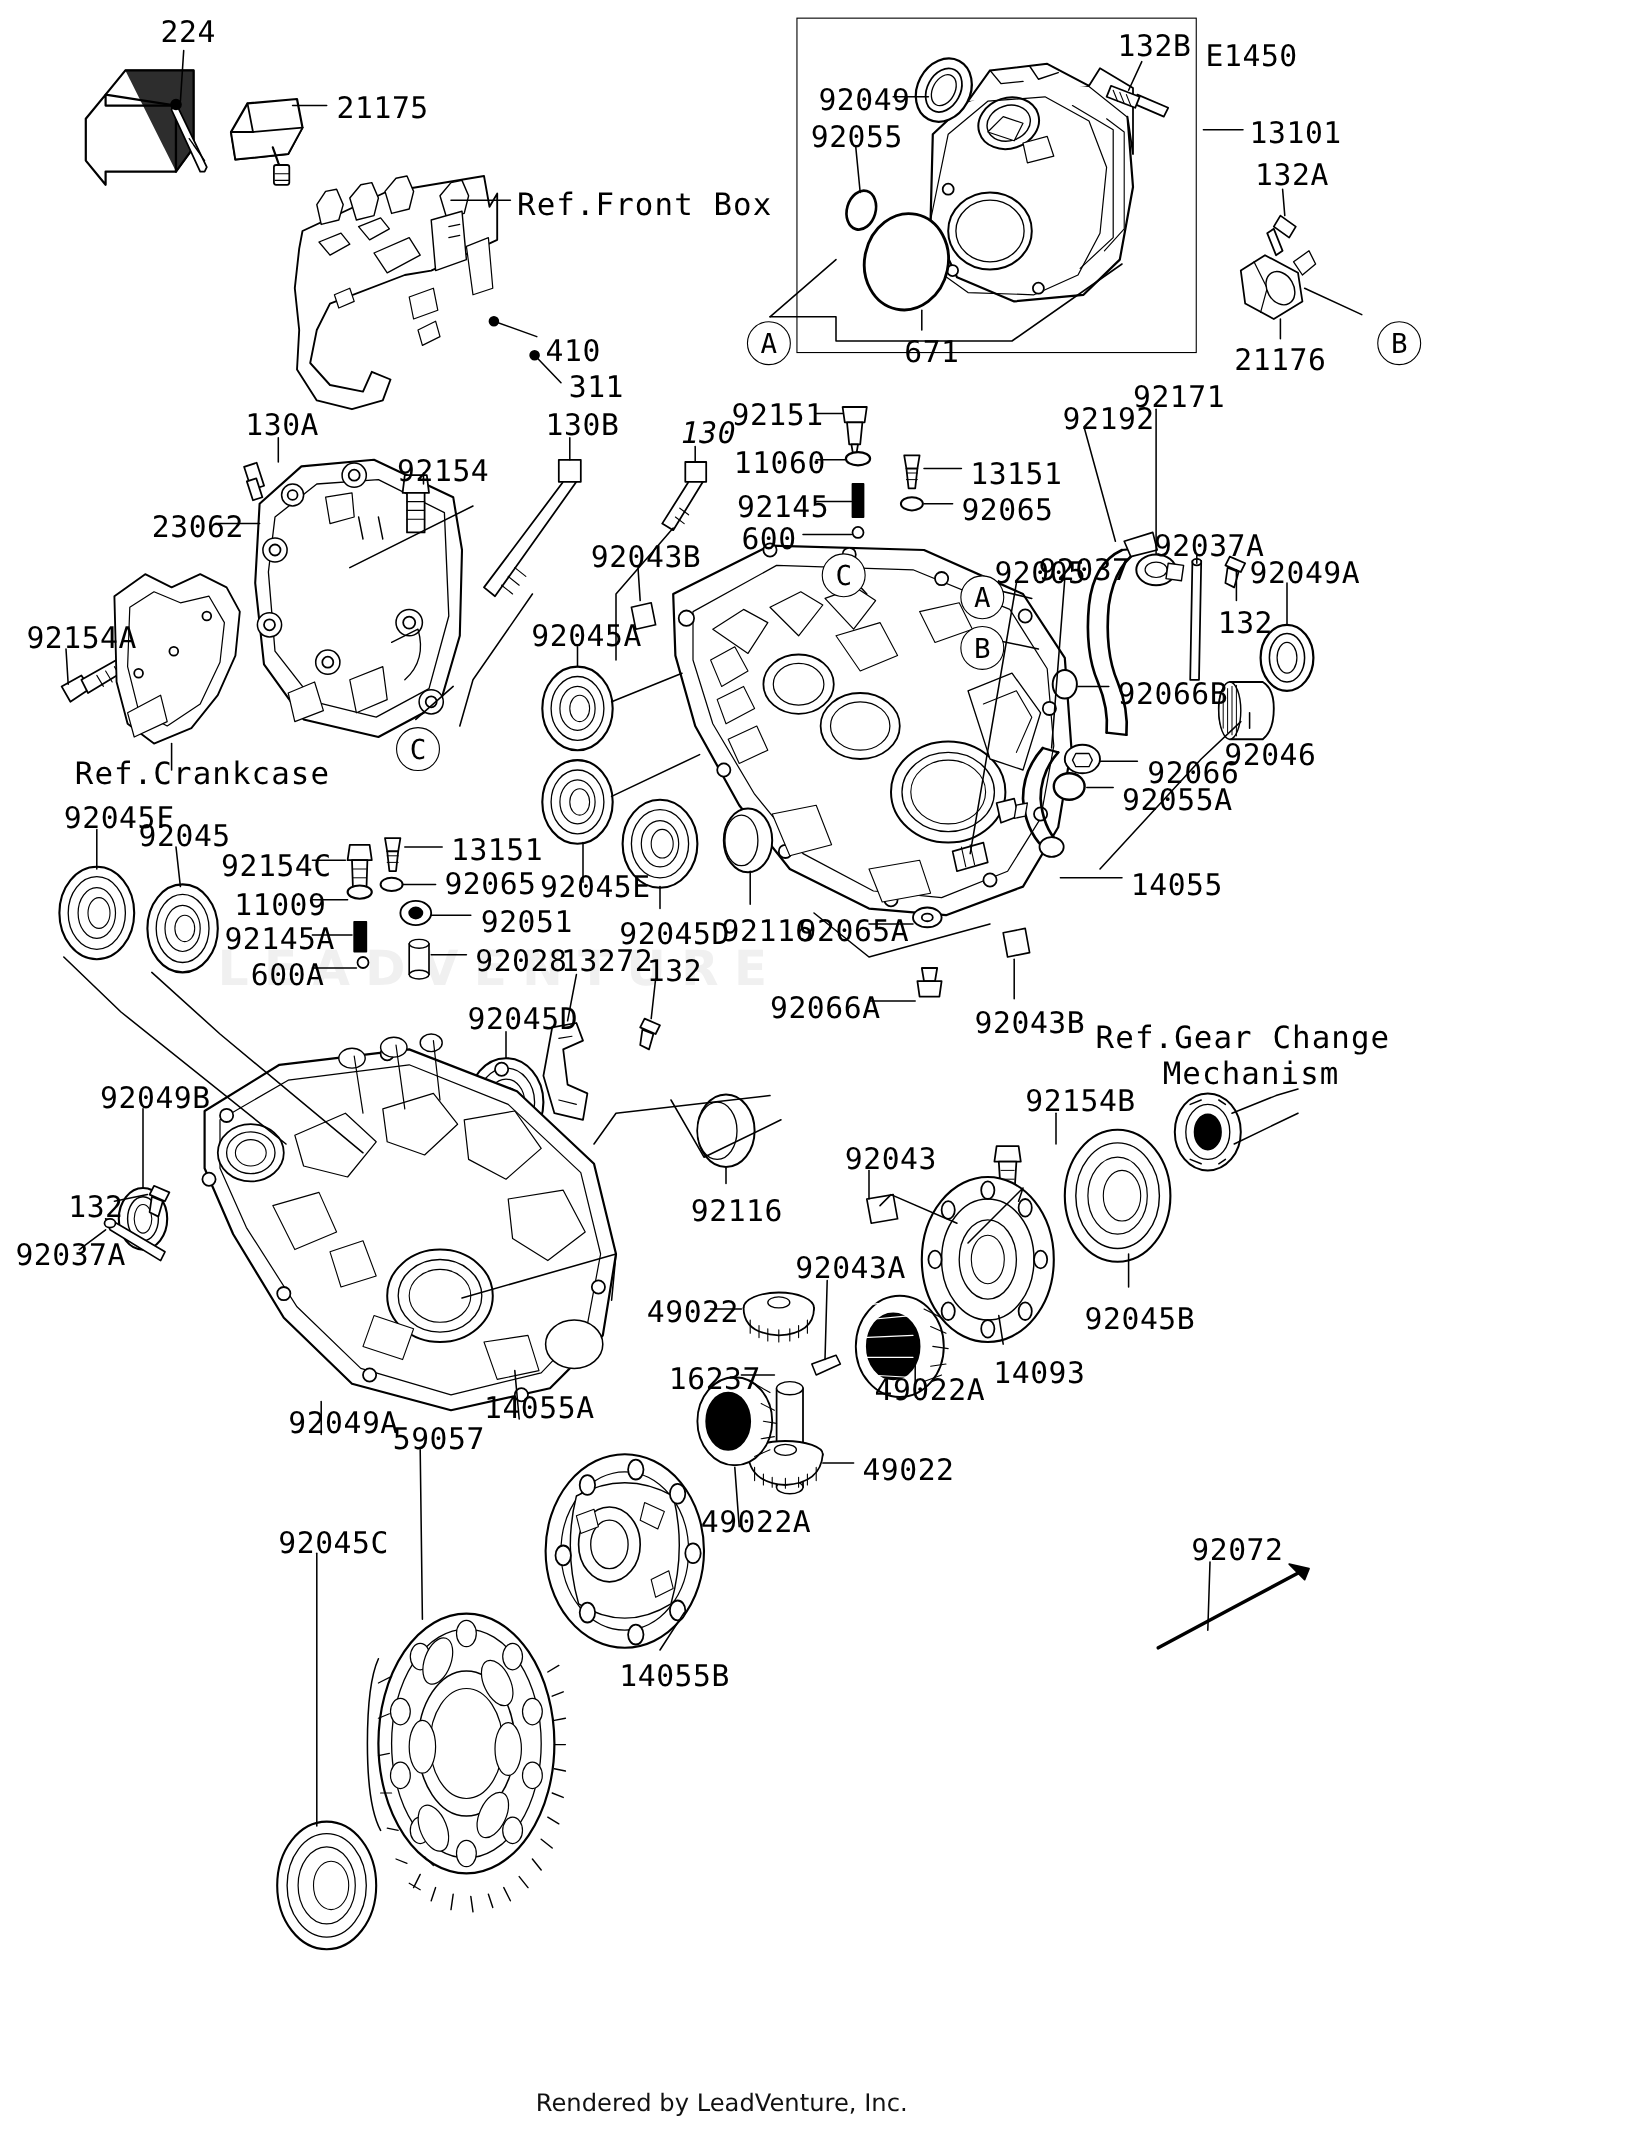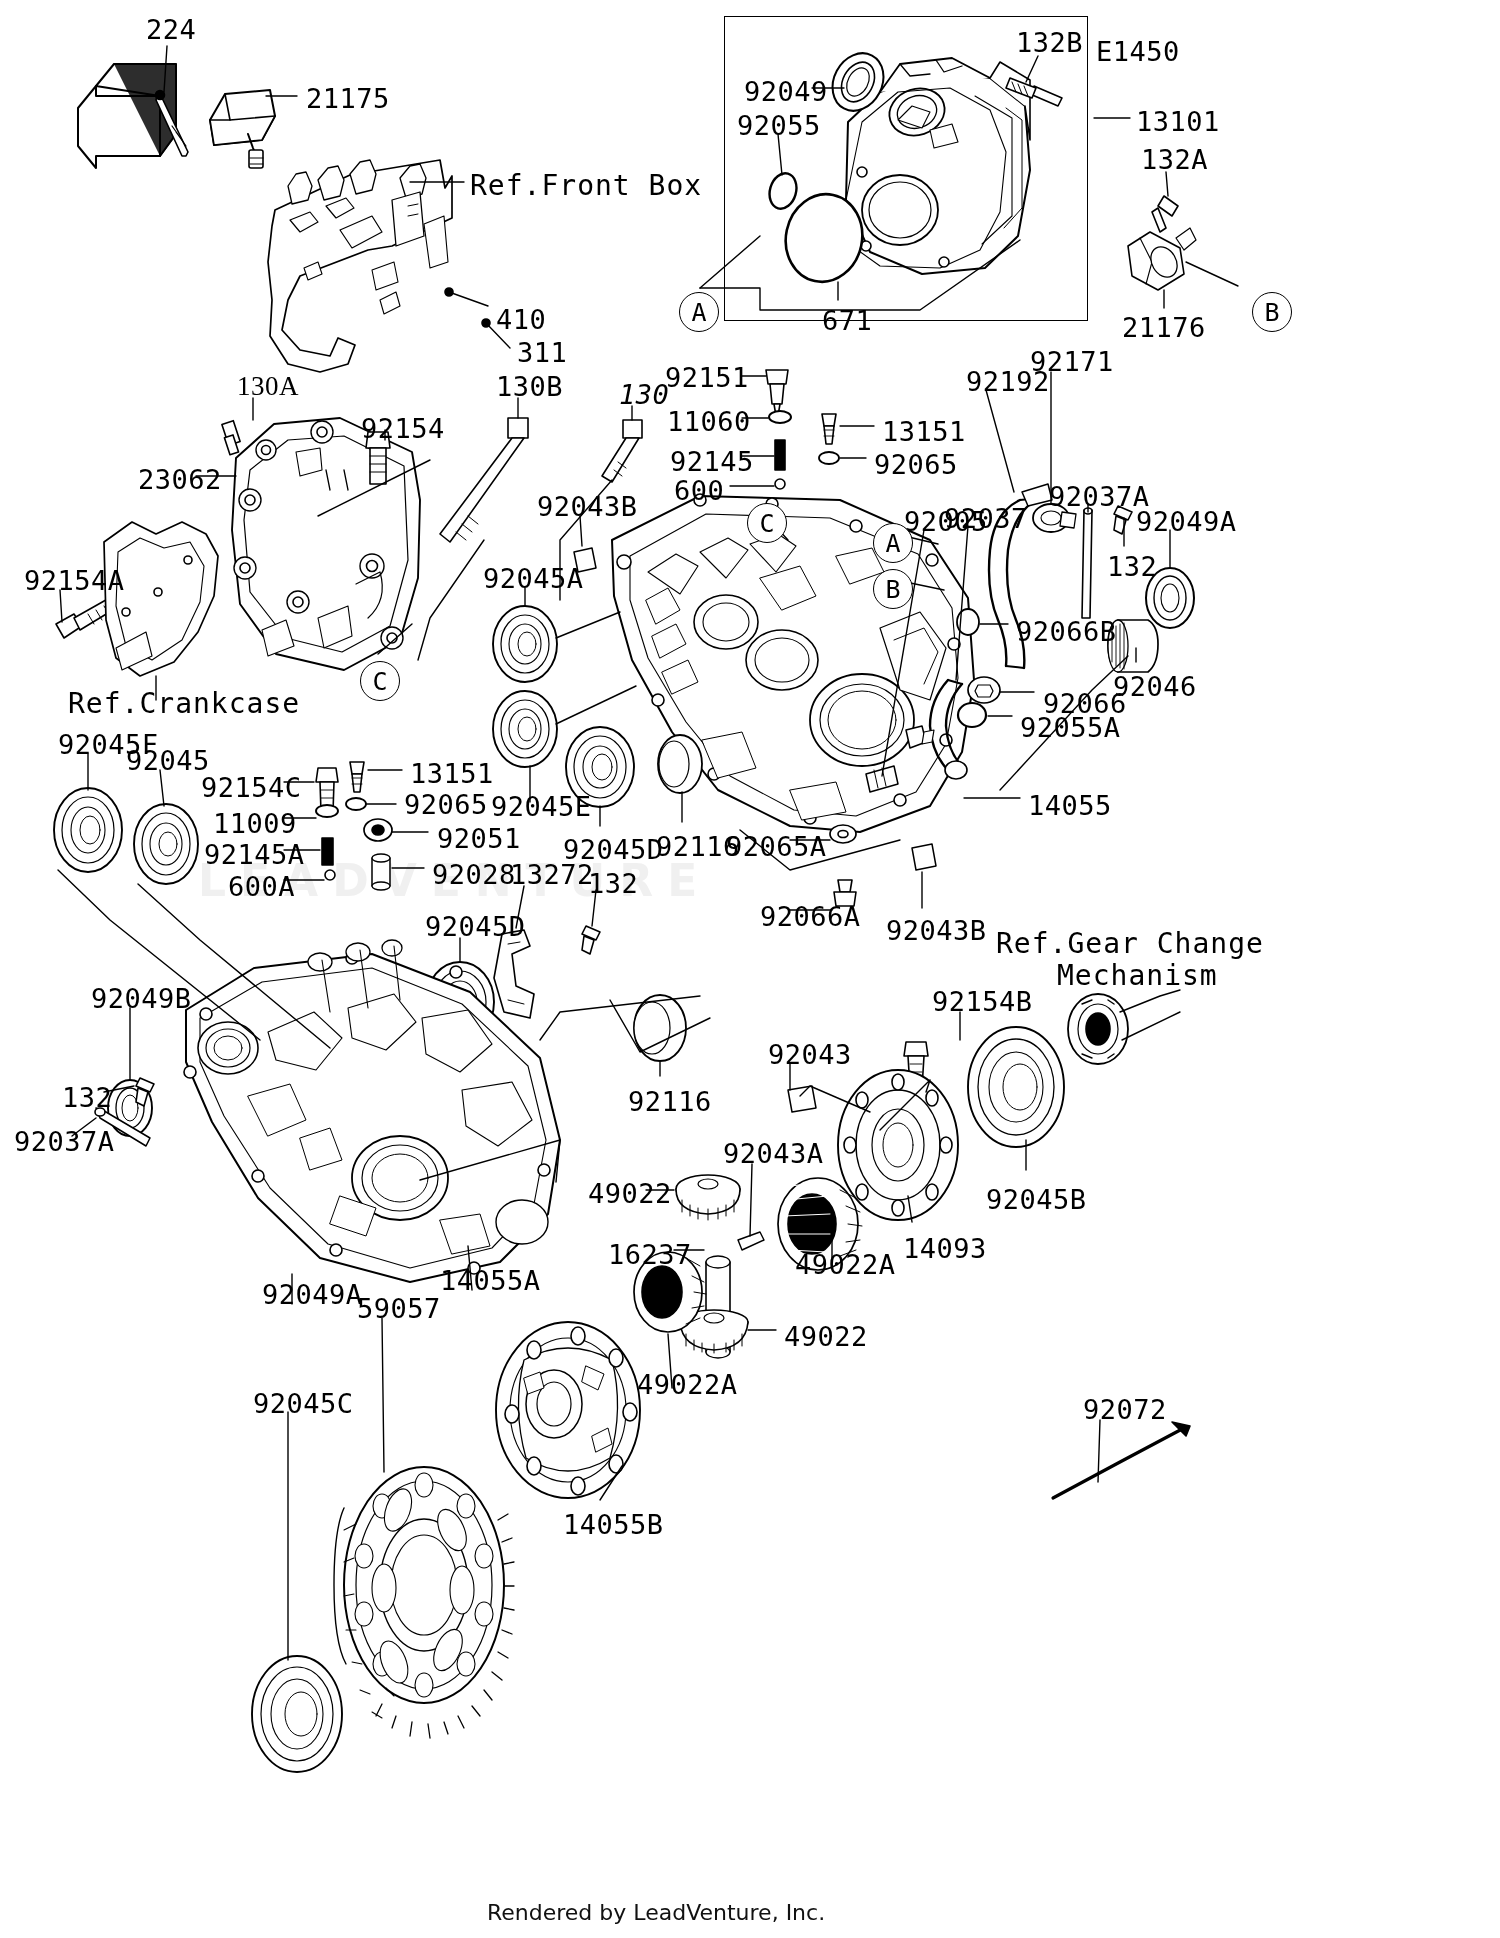--- a/index.html
+++ b/index.html
@@ -825,21 +825,21 @@
       <div class="lbl" style="left: 496px; top: 306px;">410</div>
       <div class="lbl" style="left: 517px; top: 339px;">311</div>
       <div class="lbl" style="left: 744px; top: 78px;">92049</div>
       <div class="lbl" style="left: 737px; top: 112px;">92055</div>
       <div class="lbl" style="left: 1016px; top: 29px;">132B</div>
       <div class="lbl" style="left: 1096px; top: 38px;">E1450</div>
       <div class="lbl" style="left: 1136px; top: 108px;">13101</div>
       <div class="lbl" style="left: 1141px; top: 146px;">132A</div>
       <div class="lbl" style="left: 822px; top: 307px;">671</div>
       <div class="lbl" style="left: 1122px; top: 314px;">21176</div>
-      <div class="lbl" style="left: 237px; top: 373px; font-family: Liberation Serif, serif;">130A</div>
+      <div class="lbl" style="left: 223px; top: 373px;">130A</div>
       <div class="lbl" style="left: 361px; top: 415px;">92154</div>
       <div class="lbl" style="left: 496px; top: 373px;">130B</div>
       <div class="lbl" style="left: 619px; top: 381px; font-style: italic;">130</div>
       <div class="lbl" style="left: 665px; top: 364px;">92151</div>
       <div class="lbl" style="left: 667px; top: 408px;">11060</div>
       <div class="lbl" style="left: 882px; top: 418px;">13151</div>
       <div class="lbl" style="left: 670px; top: 448px;">92145</div>
       <div class="lbl" style="left: 874px; top: 451px;">92065</div>
       <div class="lbl" style="left: 674px; top: 477px;">600</div>
       <div class="lbl" style="left: 966px; top: 368px;">92192</div>
@@ -867,21 +867,21 @@
       <div class="lbl" style="left: 204px; top: 841px;">92145A</div>
       <div class="lbl" style="left: 437px; top: 825px;">92051</div>
       <div class="lbl" style="left: 228px; top: 873px;">600A</div>
       <div class="lbl" style="left: 432px; top: 861px;">92028</div>
       <div class="lbl" style="left: 510px; top: 861px;">13272</div>
       <div class="lbl" style="left: 588px; top: 870px;">132</div>
       <div class="lbl" style="left: 491px; top: 793px;">92045E</div>
       <div class="lbl" style="left: 563px; top: 836px;">92045D</div>
       <div class="lbl" style="left: 656px; top: 833px;">92116</div>
       <div class="lbl" style="left: 726px; top: 833px;">92065A</div>
-      <div class="lbl" style="left: 760px; top: 903px; text-align: center;">92066A</div>
+      <div class="lbl" style="left: 700px; top: 903px; text-align: center;">92066A</div>
       <div class="lbl" style="left: 886px; top: 917px;">92043B</div>
       <div class="lbl" style="left: 425px; top: 913px;">92045D</div>
       <div class="lbl" style="left: 91px; top: 985px;">92049B</div>
       <div class="lbl" style="left: 62px; top: 1084px;">132</div>
       <div class="lbl" style="left: 14px; top: 1128px;">92037A</div>
       <div class="lbl" style="left: 628px; top: 1088px;">92116</div>
       <div class="lbl" style="left: 768px; top: 1041px;">92043</div>
       <div class="lbl" style="left: 932px; top: 988px;">92154B</div>
       <div class="lbl" style="left: 986px; top: 1186px;">92045B</div>
       <div class="lbl" style="left: 723px; top: 1140px;">92043A</div>

